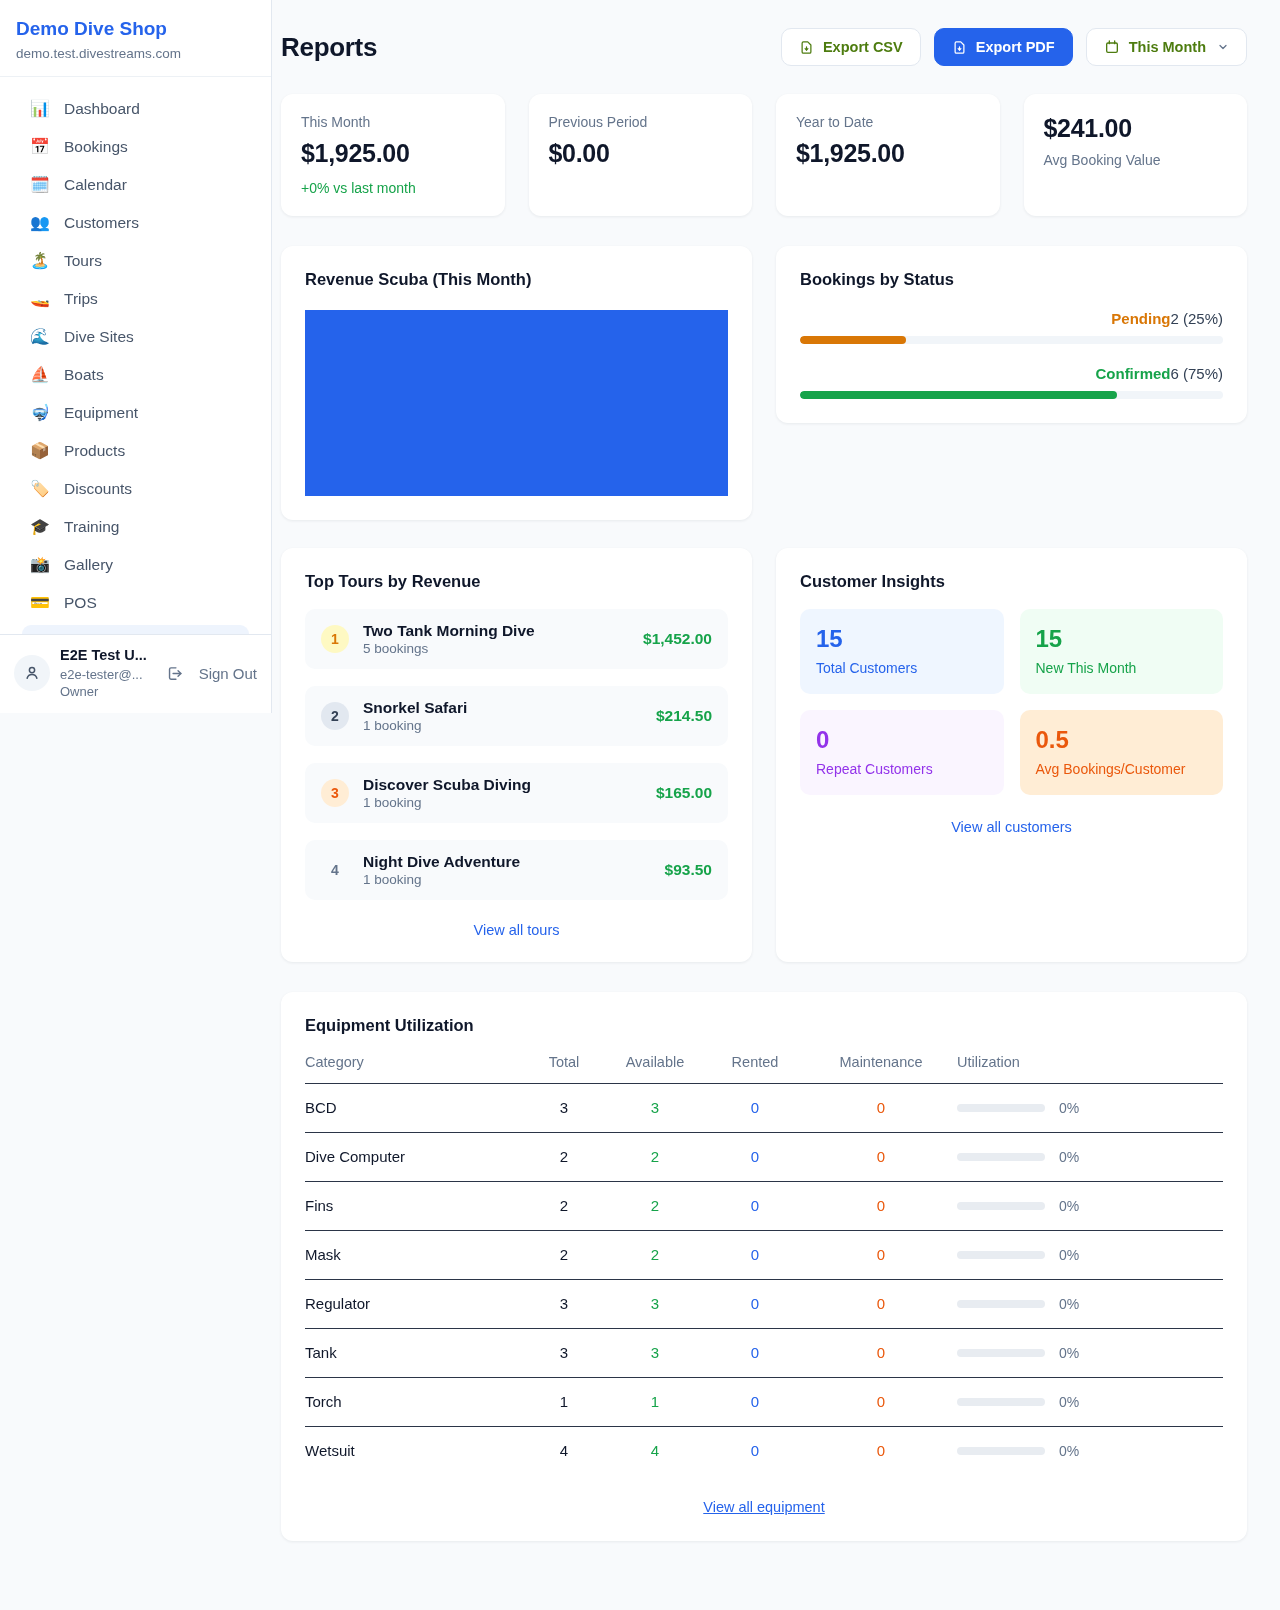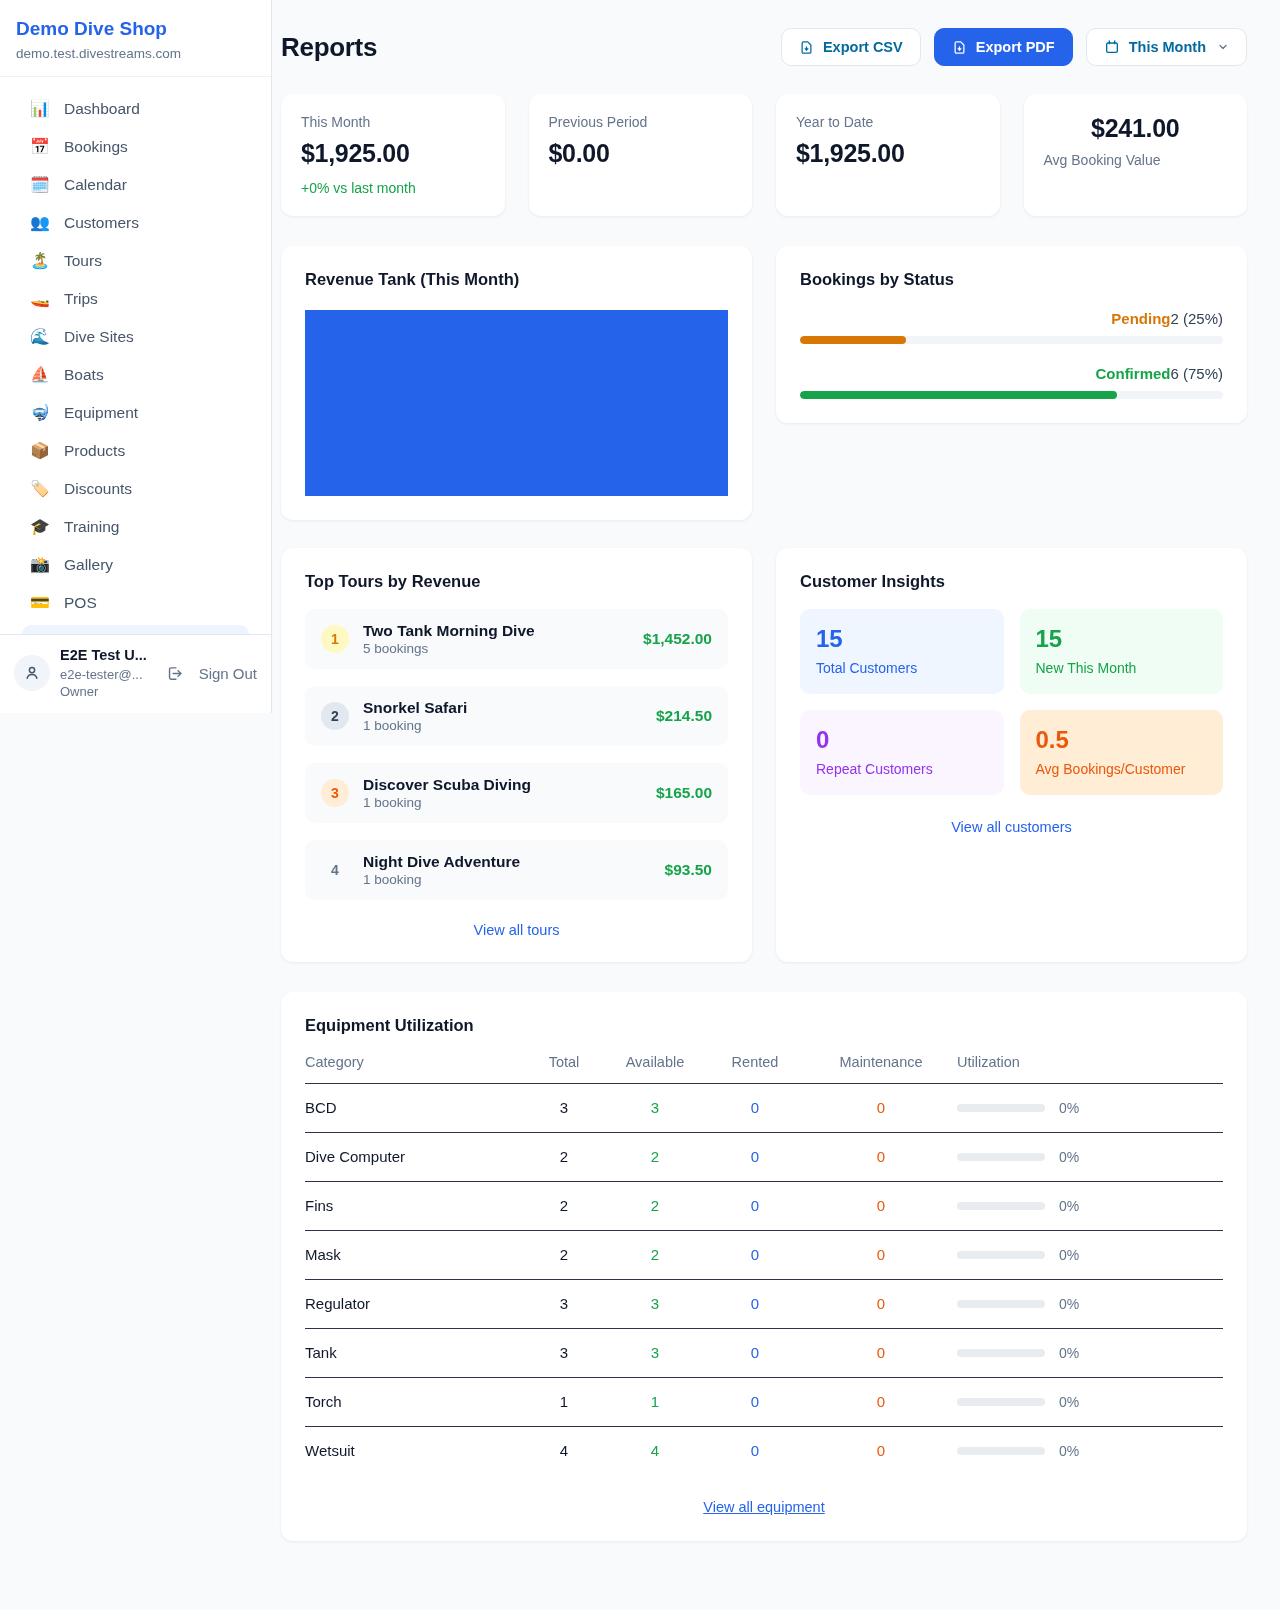--- a/index.html
+++ b/index.html
@@ -42,34 +42,34 @@
   }
 
   
   .main { margin-left:248px; padding:28px 33px 0; }
   .header-row { display:flex; justify-content:space-between; align-items:center; }
   .page-title { font-size:26px; font-weight:bold; letter-spacing:-0.3px; }
   .actions { display:flex; gap:13px; }
   .btn {
     display:flex; align-items:center; gap:9px; padding:0 17px; height:38px;
     border-radius:10px; font-size:14.5px; font-weight:bold; border:1px solid #e2e8f0;
-    background:#fff; color:#0369a1; cursor:pointer; font-family:inherit;
+    background:#fff; color:#4d7c0f; cursor:pointer; font-family:inherit;
   }
   .btn-primary { background:#2563eb; border-color:#2563eb; color:#fff; }
   .chev { margin-left:2px; }
 
   .card { background:#fff; border-radius:12px; box-shadow:0 1px 3px rgba(15,23,42,.07); }
 
   
   .stats { display:grid; grid-template-columns:repeat(4,1fr); gap:24px; margin-top:28px; }
   .stat-card { padding:20px; }
   .stat-label { font-size:14px; color:#64748b; }
   .stat-value { font-size:25px; font-weight:bold; margin-top:9px; letter-spacing:-0.3px; }
   .stat-delta { margin-top:12px; font-size:14px; color:#16a34a; }
-  .stat-card.flip .stat-value { margin-top:0;text-align:center; }
+  .stat-card.flip .stat-value { margin-top:0; }
   .stat-card.flip .stat-label { margin-top:9px; }
 
   
   .row2 { display:grid; grid-template-columns:1fr 1fr; gap:24px; margin-top:30px; align-items:start; }
   .panel { padding:24px; }
   .panel-title { font-size:16.5px; font-weight:bold; }
   .chart-block { margin-top:21px; height:186px; background:#2563eb; }
   .status-group { margin-top:21px; }
   .status-head { display:flex; justify-content:flex-end; align-items:center; font-size:15px; }
   .status-label { font-weight:bold; }
@@ -264,21 +264,21 @@
       <div class="stat-value">$1,925.00</div>
     </div>
     <div class="card stat-card flip">
       <div class="stat-value">$241.00</div>
       <div class="stat-label">Avg Booking Value</div>
     </div>
   </section>
 
   <section class="row2">
     <div class="card panel">
-      <div class="panel-title">Revenue Tank (This Month)</div>
+      <div class="panel-title">Revenue Scuba (This Month)</div>
       <div class="chart-block"></div>
     </div>
     <div class="card panel">
       <div class="panel-title">Bookings by Status</div>
       <div class="status-group">
         <div class="status-head">
           <span class="status-label pending">Pending</span>
           <span class="status-value">2 (25%)</span>
         </div>
         <div class="bar-track">

